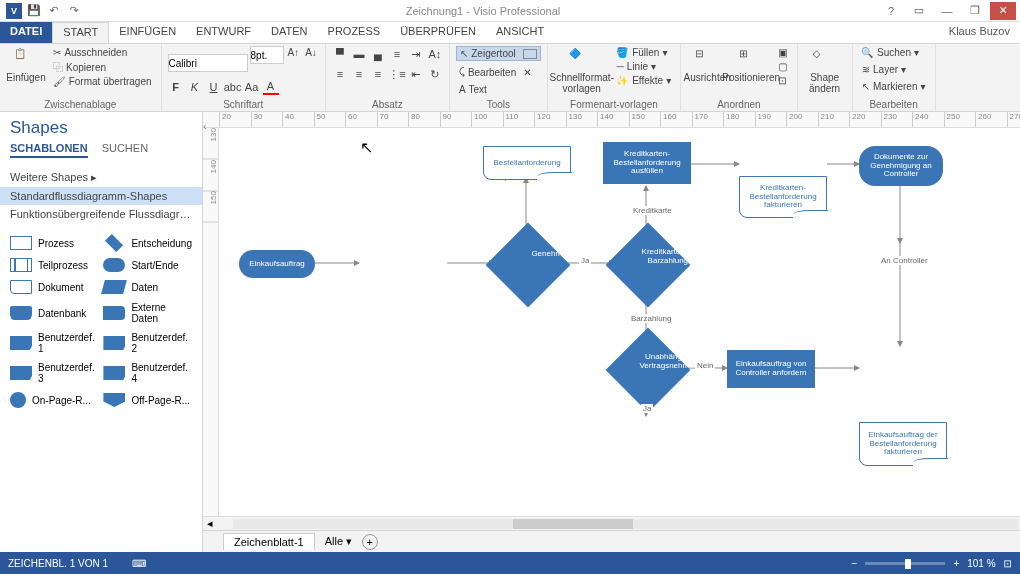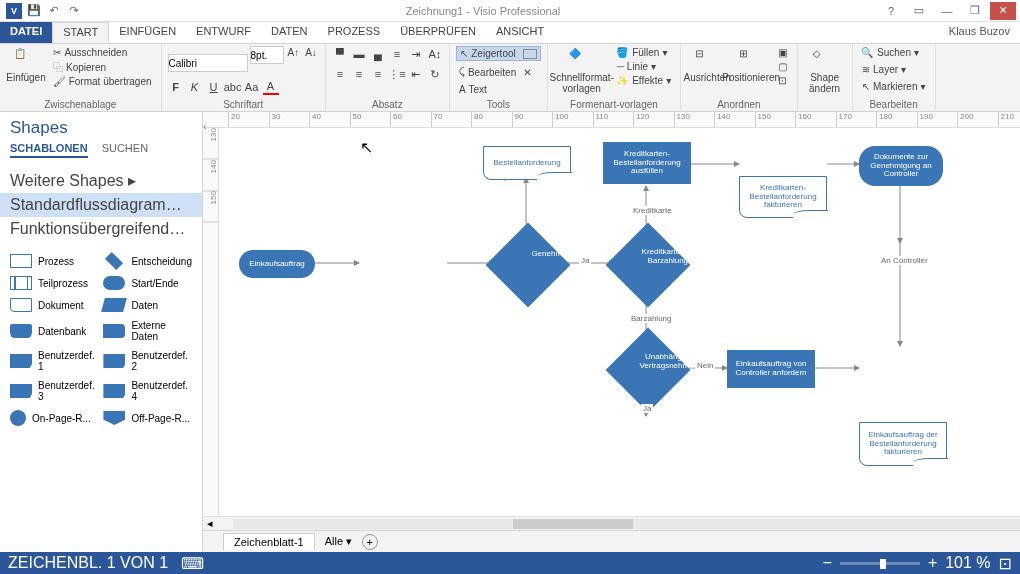--- a/index.html
+++ b/index.html
@@ -35,42 +35,42 @@
 .active-tool { background: #c7d8ed; border: 1px solid #9ab5d8; }
 
 .workarea { display: flex; height: 440px; }
 
 .shapes-panel { width: 203px; border-right: 1px solid #d4d4d4; display: flex; flex-direction: column; background: #fff; }
 .shapes-panel h2 { font-size: 17px; font-weight: 300; color: #2b579a; padding: 6px 10px 4px; }
 .shapes-tabs { display: flex; padding: 0 10px 6px; gap: 14px; font-size: 11px; }
 .shapes-tabs span { cursor: pointer; color: #666; }
 .shapes-tabs .act { color: #2b579a; font-weight: 600; border-bottom: 2px solid #2b579a; padding-bottom: 2px; }
 .stencil-list { padding: 4px 0; }
-.stencil-list div { padding: 3px 10px; font-size: 16px; color: #444; cursor: pointer; white-space: nowrap; overflow: hidden; text-overflow: ellipsis; }
+.stencil-list div { padding: 3px 10px; font-size: 11px; color: #444; cursor: pointer; white-space: nowrap; overflow: hidden; text-overflow: ellipsis; }
 .stencil-list .sel { background: #cde0f5; }
 .shape-grid { display: grid; grid-template-columns: 1fr 1fr; gap: 2px; padding: 6px 8px; overflow-y: auto; }
 .shape-item { display: flex; align-items: center; gap: 6px; padding: 3px 2px; cursor: pointer; font-size: 10px; }
 .shp { width: 22px; height: 14px; flex-shrink: 0; }
 .s-proc { background: #fff; border: 1.5px solid #3a75b5; }
 .s-dec { width: 20px; height: 12px; background: #3a75b5; transform: rotate(45deg) scale(0.8); margin: 0 1px; }
 .s-sub { background: #fff; border: 1.5px solid #3a75b5; position: relative; }
 .s-sub::before, .s-sub::after { content: ''; position: absolute; top: 0; bottom: 0; width: 1.5px; background: #3a75b5; }
 .s-sub::before { left: 3px; } .s-sub::after { right: 3px; }
 .s-term { background: #3a75b5; border-radius: 7px; }
 .s-doc { background: #fff; border: 1.5px solid #3a75b5; border-radius: 0 0 0 4px; }
 .s-data { background: #3a75b5; transform: skewX(-15deg); }
 .s-db { background: #3a75b5; border-radius: 2px 2px 4px 4px/2px 2px 6px 6px; }
 .s-ext { background: #3a75b5; border-radius: 0 4px 4px 0; }
 .s-cust { background: #3a75b5; clip-path: polygon(0 0,100% 0,100% 70%,90% 100%,0 100%); }
 .s-onp { width: 16px; height: 16px; background: #3a75b5; border-radius: 50%; }
 .s-offp { background: #3a75b5; clip-path: polygon(0 0,100% 0,100% 60%,50% 100%,0 60%); }
 
 .canvas-wrap { flex: 1; display: flex; flex-direction: column; position: relative; }
 .ruler-h { height: 16px; background: #f9f9f9; border-bottom: 1px solid #ddd; display: flex; font-size: 8px; color: #888; overflow: hidden; padding-left: 16px; }
-.ruler-h span { min-width: 31.5px; border-left: 1px solid #ccc; padding-left: 2px; margin-left: 9px; }
+.ruler-h span { min-width: 31.5px; border-left: 1px solid #ccc; padding-left: 2px; }
 .ruler-v { width: 16px; background: #f9f9f9; border-right: 1px solid #ddd; display: flex; flex-direction: column; font-size: 8px; color: #888; }
 .ruler-v span { height: 31.5px; border-top: 1px solid #ccc; padding-top: 2px; writing-mode: vertical-lr; transform: rotate(180deg); text-align: right; }
 .canvas-body { flex: 1; display: flex; overflow: hidden; }
 .canvas { flex: 1; background: #fff; position: relative; overflow: hidden; }
 
 .fc { position: absolute; font-size: 8px; color: #fff; display: flex; align-items: center; justify-content: center; text-align: center; padding: 2px; line-height: 1.1; }
 .fc-term { background: #3a75b5; border-radius: 16px; }
 .fc-proc { background: #3a75b5; }
 .fc-doc { background: #fff; border: 1.5px solid #3a75b5; color: #3a75b5; border-radius: 0 0 0 8px; position: relative; }
 .fc-doc::after { content: ''; position: absolute; bottom: -1.5px; right: -1.5px; width: 40%; height: 8px; border-top: 1.5px solid #3a75b5; border-radius: 50% 0 0 0; background: #fff; }
@@ -78,21 +78,21 @@
 .fc-dec span { transform: rotate(-45deg); display: block; width: 80px; }
 .conn-lbl { position: absolute; font-size: 8px; color: #666; background: #fff; padding: 0 2px; }
 
 svg.arrows { position: absolute; inset: 0; width: 100%; height: 100%; pointer-events: none; }
 .arrows line { stroke: #888; stroke-width: 1; marker-end: url(#ah); }
 
 .sheet-tabs { height: 22px; background: #f3f3f3; border-top: 1px solid #d4d4d4; display: flex; align-items: center; padding-left: 20px; gap: 10px; font-size: 11px; }
 .sheet-tabs .st { padding: 2px 10px; background: #fff; border: 1px solid #ccc; border-bottom: none; cursor: pointer; }
 .sheet-tabs .add { width: 16px; height: 16px; border: 1px solid #999; border-radius: 50%; display: inline-flex; align-items: center; justify-content: center; cursor: pointer; }
 
-.statusbar { height: 22px; background: #2b579a; color: #fff; display: flex; align-items: center; padding: 0 8px; font-size: 16px; gap: 13px; }
+.statusbar { height: 22px; background: #2b579a; color: #fff; display: flex; align-items: center; padding: 0 8px; font-size: 10px; gap: 24px; }
 .statusbar .r { margin-left: auto; display: flex; gap: 8px; align-items: center; }
 .zoom-slider { width: 80px; height: 3px; background: #6a8bb8; position: relative; }
 .zoom-slider::after { content: ''; position: absolute; left: 50%; top: -3px; width: 6px; height: 10px; background: #fff; }
 
 .collapse-h { position: absolute; left: 203px; top: 116px; width: 10px; height: 20px; cursor: pointer; color: #888; z-index: 5; display: flex; align-items: center; }
 .cursor-arrow { position: absolute; left: 360px; top: 138px; font-size: 16px; z-index: 10; pointer-events: none; }
 </style>
 </head>
 <body>
 

